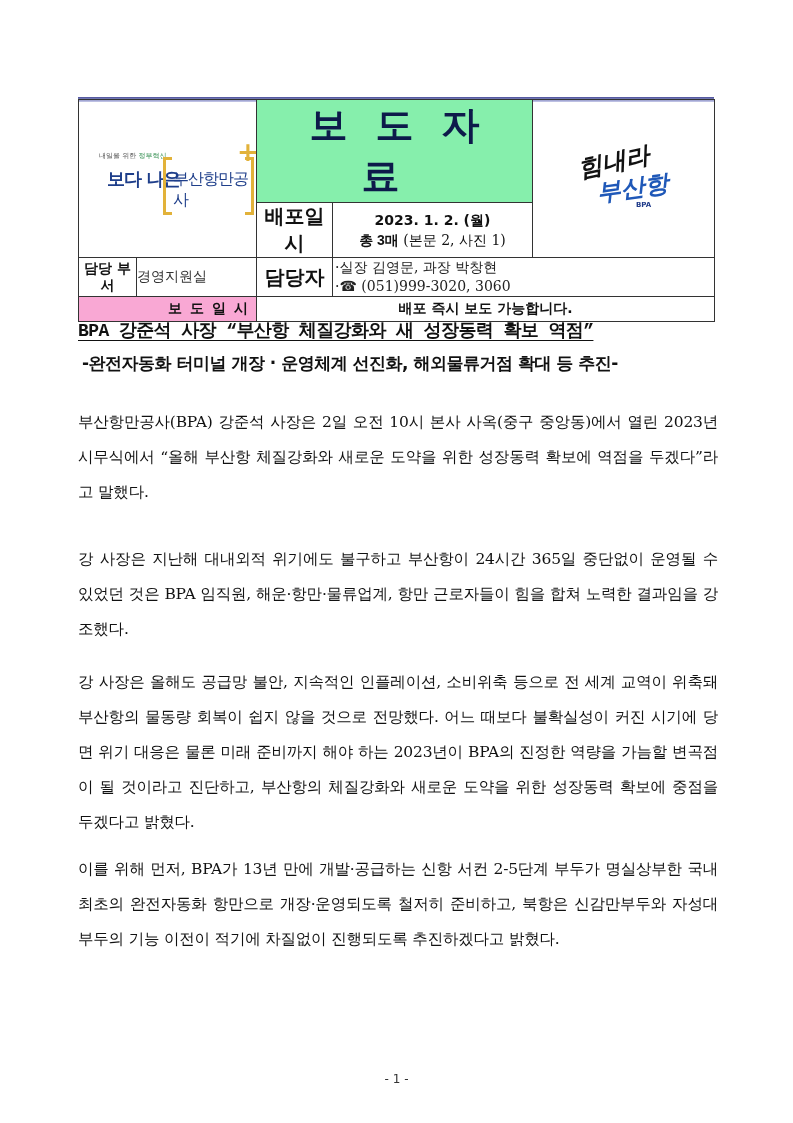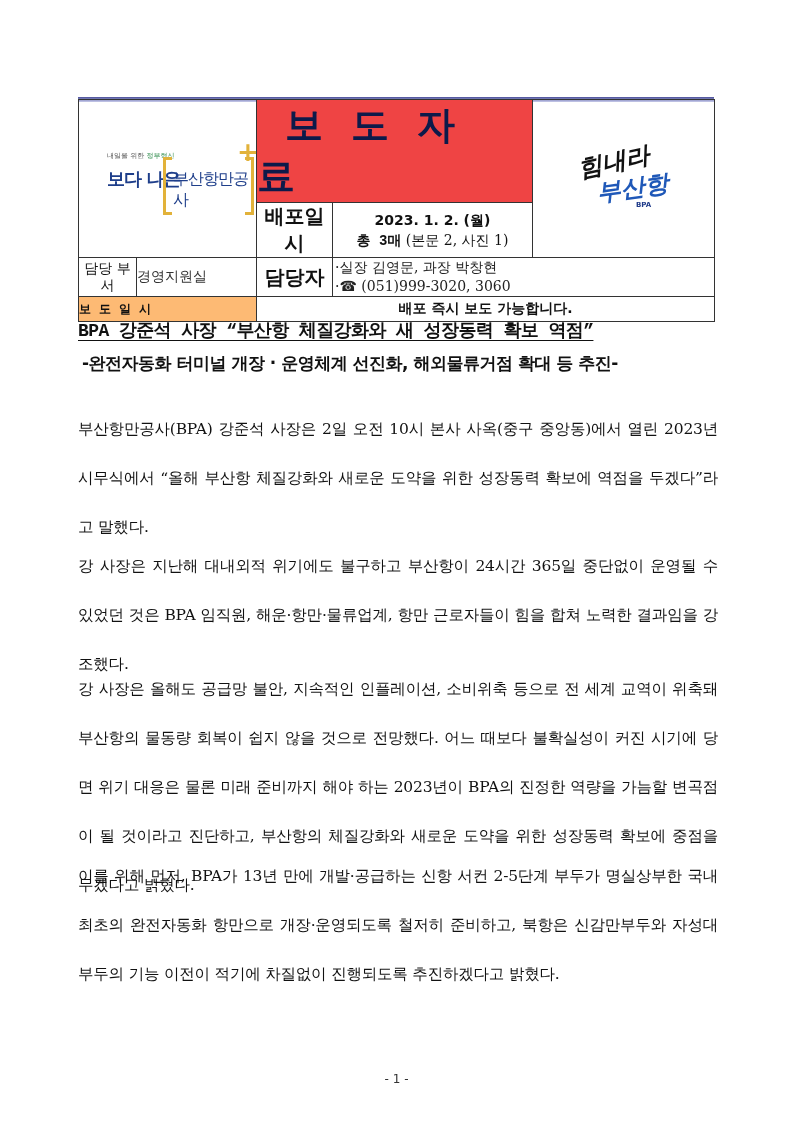--- a/index.html
+++ b/index.html
@@ -6,65 +6,65 @@
     body { width: 793px; height: 1123px; position: relative; overflow: hidden;
       font-family: "DejaVu Serif", "Liberation Serif", serif; color: #111; }
 
     .hdr-table { position: absolute; left: 78px; top: 99px; width: 636px;
       border-collapse: collapse; table-layout: fixed; }
     .hdr-topbar { position: absolute; left: 78px; top: 97px; width: 636px; height: 5px;
       background: linear-gradient(#4a4f9a, #c9ccea); }
     .hdr-table td { border: 1px solid #333; padding: 0; vertical-align: middle; }
     .logo-cell { height: 108px; text-align: left; }
     .logo-wrap { position: relative; width: 170px; height: 80px; margin-left: 8px; }
-    .logo-small { position: absolute; left: 20px; top: 12px; font-family: "DejaVu Sans", sans-serif;
+    .logo-small { position: absolute; left: 12px; top: 12px; font-family: "DejaVu Sans", sans-serif;
       font-size: 7px; color: #555; }
     .logo-small .g { color: #2c8a4a; }
     .logo-main { position: absolute; left: 20px; top: 28px; font-family: "DejaVu Sans", sans-serif;
       font-weight: bold; font-size: 18px; color: #1e3e8a; letter-spacing: -1px; }
     .logo-org { position: absolute; left: 86px; top: 30px; font-family: "DejaVu Sans", sans-serif;
       font-size: 16px; color: #1e3e8a; letter-spacing: -1px; }
     .bracket-l { position: absolute; left: 76px; top: 18px; width: 6px; height: 52px;
       border: 3px solid #e2b23a; border-right: none; }
     .bracket-r { position: absolute; left: 158px; top: 18px; width: 6px; height: 52px;
       border: 3px solid #e2b23a; border-left: none; }
     .plus { position: absolute; left: 150px; top: -2px; color: #e2b23a; font-size: 26px;
       font-family: "DejaVu Sans", sans-serif; font-weight: bold; }
 
-    .title-cell { background: #ef4444; height: 52px; }
+    .title-cell { background: #86efac; height: 52px; text-align: center; }
     .title-text { font-family: "DejaVu Sans", sans-serif; font-weight: bold; font-size: 38px;
       color: #0d1a4a; letter-spacing: 28px; padding-left: 28px; }
     .label-cell { text-align: center; font-family: "DejaVu Sans", sans-serif; font-weight: bold; font-size: 20px; }
     .date-cell { text-align: center; font-size: 14px; line-height: 20px; }
     .date-cell .d1 { font-family: "DejaVu Sans", sans-serif; font-weight: bold; }
-    .date-cell .bold { font-family: Liberation Mono, monospace; font-weight: bold; }
+    .date-cell .bold { font-family: Liberation Sans, sans-serif; font-weight: bold; }
     .right-logo { text-align: center; }
     .cal { font-family: "DejaVu Serif", serif; font-style: italic; font-weight: bold; font-size: 24px;
       line-height: 26px; }
     .cal .c1 { color: #111; display: block; transform: rotate(-12deg); margin-left: -20px; }
     .cal .c2 { color: #1f58b8; display: block; transform: rotate(-8deg); margin-left: 18px; }
     .bpa-mini { font-family: "DejaVu Sans", sans-serif; font-size: 7px; color: #1f3b8a; font-weight: bold;
       margin-left: 40px; }
 
-    .dept-label { text-align: center; font-family: "DejaVu Sans", sans-serif; font-weight: normal;
+    .dept-label { text-align: center; font-family: "DejaVu Sans", sans-serif; font-weight: bold;
       font-size: 14px; line-height: 17px; height: 38px; margin-left: 46px; }
     .dept-val { text-align: left; font-size: 14px; color: #333; }
     .contact { font-size: 14px; line-height: 19px; padding-left: 2px !important; color: #222; }
-    .release-label { background: #fdba74; text-align: left; font-family: "DejaVu Sans", sans-serif;
-      font-weight: bold; font-size: 12px; letter-spacing: 8px; height: 24px; }
+    .release-label { background: #f9a8d4; text-align: right; font-family: "DejaVu Sans", sans-serif;
+      font-weight: bold; font-size: 14px; letter-spacing: 8px; height: 24px; }
     .release-val { text-align: center; font-family: "DejaVu Sans", sans-serif; font-weight: bold; font-size: 14px; }
 
     .headline { position: absolute; left: 78px; top: 318px; width: 640px;
       font-family: Liberation Mono, monospace; font-weight: bold; font-size: 18px;
       text-decoration: underline; text-underline-offset: 4px; letter-spacing: -0.6px; white-space: nowrap; }
     .subhead { position: absolute; left: 82px; top: 352px; width: 640px;
       font-family: "DejaVu Sans", sans-serif; font-weight: bold; font-size: 17px; letter-spacing: -0.5px;
       white-space: nowrap; }
 
-    .para { position: absolute; left: 78px; width: 640px; font-size: 15.5px; line-height: 49px;
+    .para { position: absolute; left: 78px; width: 640px; font-size: 15.5px; line-height: 35px;
       text-align: justify; letter-spacing: -0.2px; }
     .p1 { top: 405px; }
     .p2 { top: 542px; }
     .p3 { top: 665px; }
     .p4 { top: 852px; }
     .pagenum { position: absolute; left: 0; width: 793px; top: 1072px; text-align: center;
       font-family: "DejaVu Sans", sans-serif; font-size: 12px; color: #333; }
   </style>
 </head>
 <body>

